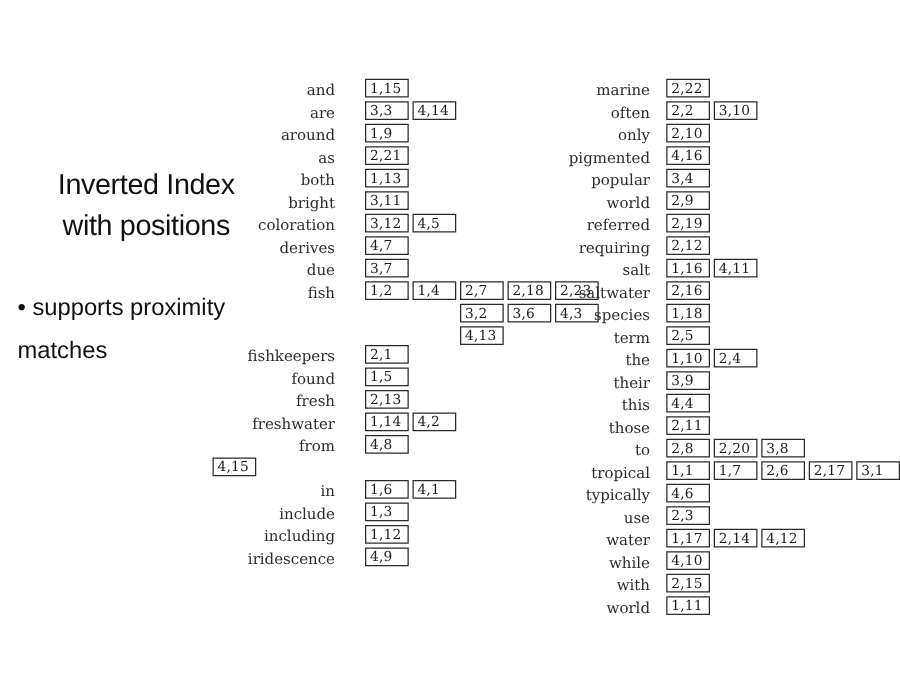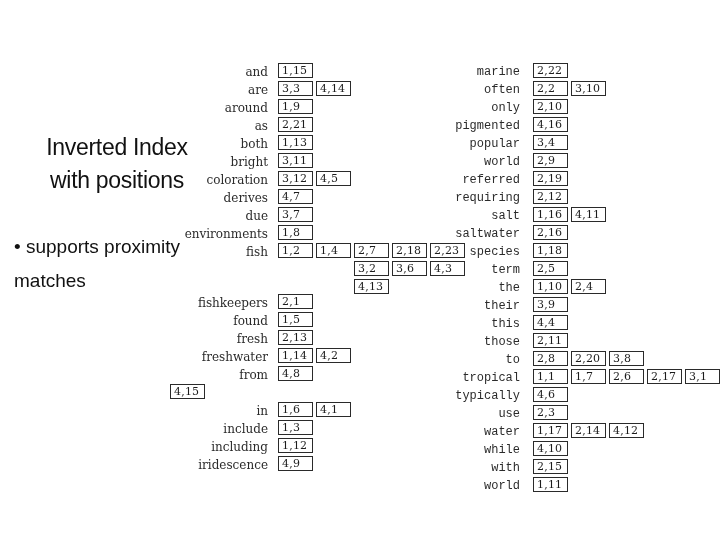--- a/index.html
+++ b/index.html
@@ -52,22 +52,22 @@
     min-height: 18px;
   }
   .term {
     display: block;
     text-align: right;
     font-size: 12px;
     line-height: 18px;
     white-space: nowrap;
     flex: 0 0 auto;
   }
-  .index-col.left  .term { width: 98px; margin-right: 10px; }
-  .index-col.right .term { width: 78px; margin-right: 13px; font-family: Liberation Mono, monospace; }
+  .index-col.left  .term { width: 98px; margin-right: 24px; }
+  .index-col.right .term { width: 78px; margin-right: 13px; }
 
   .groups { display: flex; align-items: flex-start; text-align: right; }
   .group  { display: flex; flex-direction: column; row-gap: 3px; margin-right: 3px; width: 35px; }
 
   .posting-box {
     display: flex;
     align-items: center;
     width: 35px;
     height: 15px;
     border: 1px solid #2a2a2a;
@@ -163,28 +163,20 @@
       </div>
       <div class="index-row">
         <span class="term">due</span>
         <div class="groups">
           <div class="group">
             <span class="posting-box">3,7</span>
           </div>
         </div>
       </div>
       <div class="index-row">
-        <span class="term">environments</span>
-        <div class="groups">
-          <div class="group">
-            <span class="posting-box">1,8</span>
-          </div>
-        </div>
-      </div>
-      <div class="index-row">
         <span class="term">fish</span>
         <div class="groups">
           <div class="group">
             <span class="posting-box">1,2</span>
           </div>
           <div class="group">
             <span class="posting-box">1,4</span>
           </div>
           <div class="group">
             <span class="posting-box">2,7</span>

